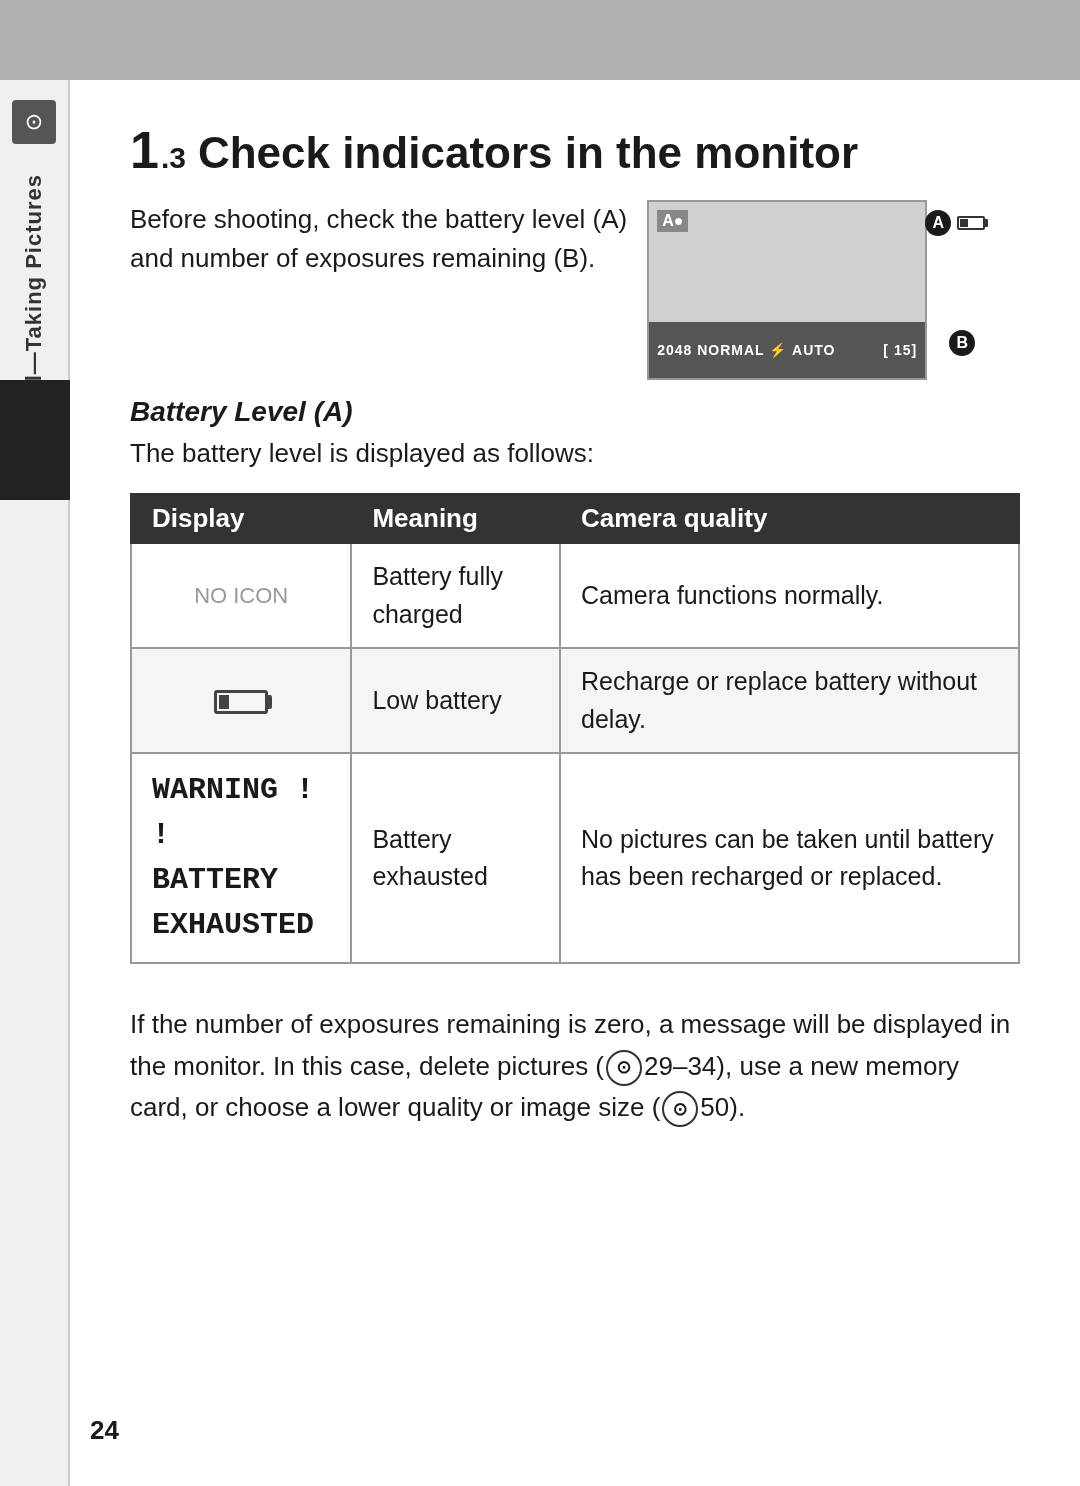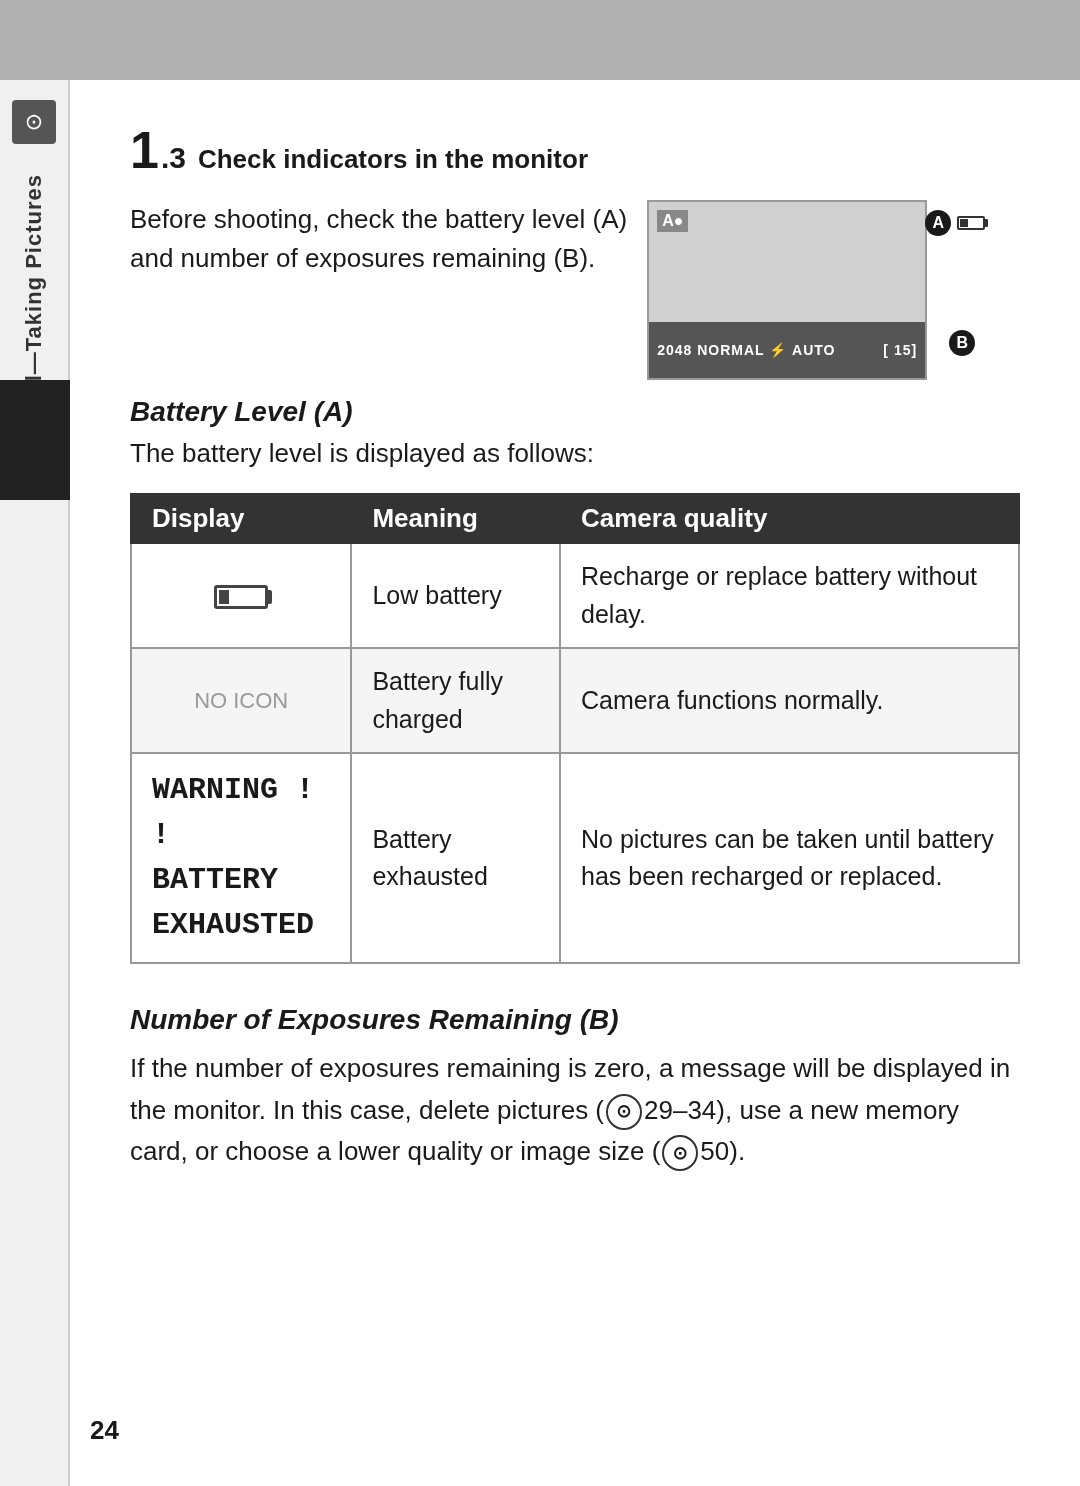--- a/index.html
+++ b/index.html
@@ -88,21 +88,21 @@
     }
 
     .section-sub-number {
       font-size: 30px;
       font-weight: bold;
       color: #1a1a1a;
       margin-right: 12px;
     }
 
     .section-title {
-      font-size: 26px;
+      font-size: 44px;
       font-weight: bold;
       color: #1a1a1a;
     }
 
     
     .intro-row {
       display: flex;
       align-items: flex-start;
       margin-bottom: 16px;
     }
@@ -352,55 +352,54 @@
 
   <table class="info-table">
     <thead>
       <tr>
         <th>Display</th>
         <th>Meaning</th>
         <th>Camera quality</th>
       </tr>
     </thead>
     <tbody>
+
+      <tr>
+        <td class="no-icon-cell">
+          <span>NO ICON</span>
+        </td>
+        <td>Battery fully charged</td>
+        <td>Camera functions normally.</td>
+      </tr>
 
       <tr>
         <td class="battery-icon-cell">
           
           <div style="display:inline-flex; align-items:center;">
             <div style="width:54px; height:24px; border:3px solid #444; border-radius:3px; display:flex; align-items:center; padding:2px; position:relative;">
               <div style="width:10px; height:100%; background:#444;"></div>
               <div style="position:absolute; right:-7px; width:6px; height:14px; background:#444; border-radius:0 2px 2px 0;"></div>
             </div>
           </div>
         </td>
         <td>Low battery</td>
         <td>Recharge or replace battery without delay.</td>
       </tr>
 
       <tr>
-        <td class="no-icon-cell">
-          <span>NO ICON</span>
-        </td>
-        <td>Battery fully charged</td>
-        <td>Camera functions normally.</td>
-      </tr>
-
-      <tr>
         <td class="warning-cell">
           WARNING ! !<br>BATTERY<br>EXHAUSTED
         </td>
         <td>Battery exhausted</td>
         <td>No pictures can be taken until battery has been recharged or replaced.</td>
       </tr>
     </tbody>
   </table>
 
   <div>
-    <div class="exposures-title">Number of Exposures Remaining (B)</div>
     <div class="exposures-text">
       <span>If the number of exposures remaining is zero, a message will be displayed in the monitor.  In this case, delete pictures (</span><span class="ref-icon">⊙</span><span>29–34</span><span>), use a new memory card, or choose a lower quality or image size (</span><span class="ref-icon">⊙</span><span>50</span><span>).</span>
     </div>
   </div>
 
 </div>
 
 <div class="page-number">24</div>
 
 </body></html>

